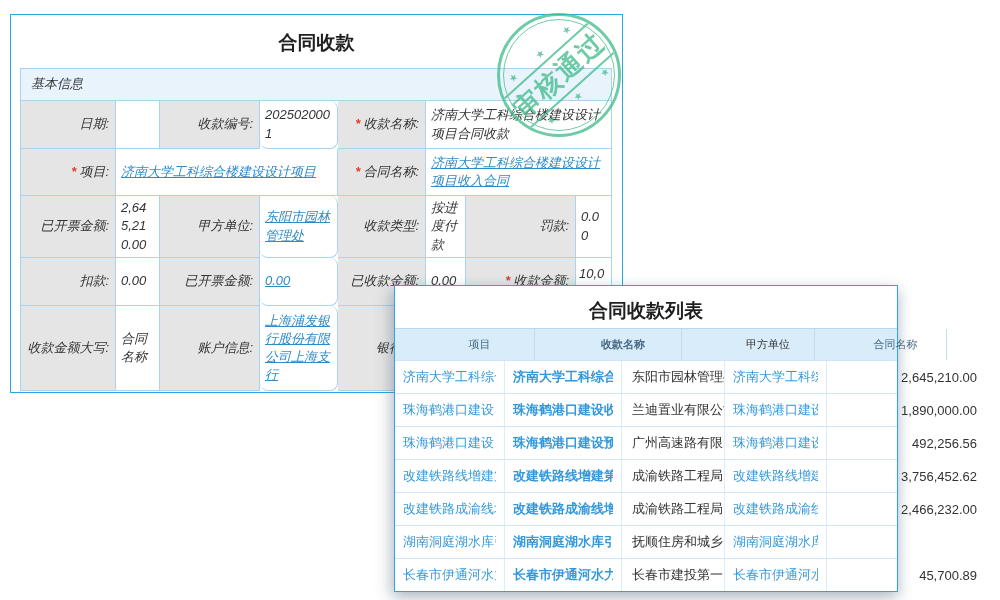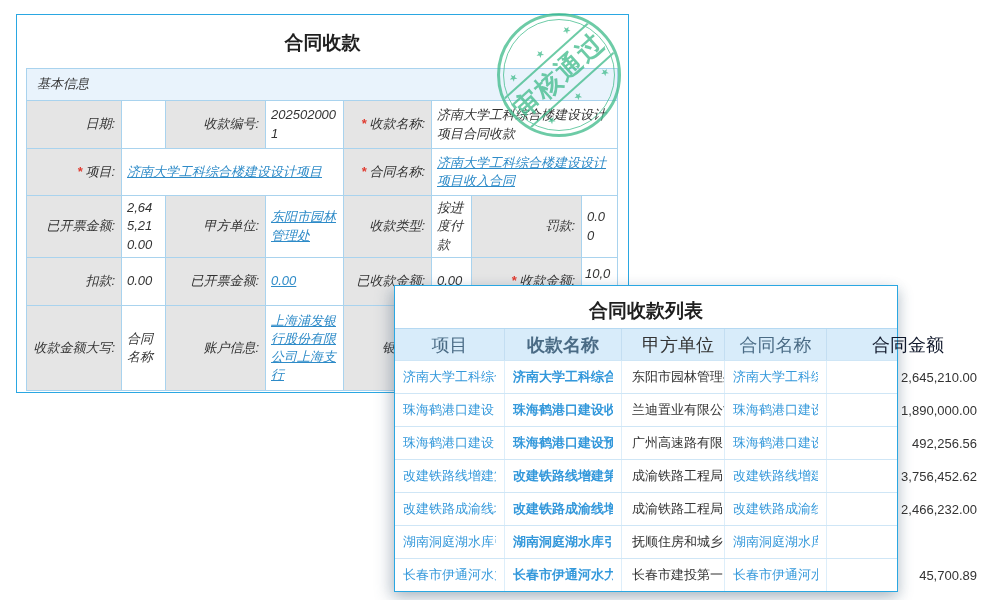--- a/index.html
+++ b/index.html
@@ -3,40 +3,40 @@
 <meta charset="utf-8">
 <style>
   * { box-sizing: border-box; margin: 0; padding: 0; }
   body {
     width: 1000px; height: 600px; position: relative; overflow: hidden;
     background: #fff;
     font-family: "Liberation Sans", "DejaVu Sans", sans-serif;
     color: #333;
   }
   .panel { position: absolute; background: #fff; border: 1px solid #2aa7e2; }
-  #form-panel  { left: 10px;  top: 14px;  width: 613px; height: 379px; z-index: 1; margin-left: 6px; }
+  #form-panel  { left: 10px;  top: 14px;  width: 613px; height: 379px; z-index: 1; }
   #list-panel  { left: 394px; top: 285px; width: 504px; height: 307px; z-index: 3;
                  box-shadow: -5px 5px 14px rgba(70,95,120,.28), 3px 5px 12px rgba(70,95,120,.22); }
   .ptitle { text-align: center; font-size: 19px; font-weight: bold; color: #1f1f1f; }
   #form-panel .ptitle { padding-top: 15px; }
   #list-panel .ptitle { height: 42px; padding-top: 12px; }
 
   
   .ftable { position: absolute; left: 9px; top: 53px; width: 592px;
             border-top: 1px solid #a9d3ee; border-left: 1px solid #a9d3ee; font-style: italic; }
   .frow  { display: flex; }
   .fcell { border-right: 1px solid #a9d3ee; border-bottom: 1px solid #a9d3ee;
            display: flex; align-items: center; font-size: 13px; line-height: 1.4; }
   .lab   { background: #e5e5e5; justify-content: flex-end; text-align: right; padding: 2px 6px 2px 2px; }
   .val   { background: #fff; padding: 2px 5px; word-break: break-all; }
   .sec-cell { flex: 0 0 591px; background: #e9f3fc; padding-left: 10px; align-items: center; }
   .h0 { height: 32px; } .h1 { height: 48px; } .h2 { height: 47px; }
   .h3 { height: 62px; } .h4 { height: 48px; justify-content: flex-end; } .h5 { height: 85px; }
   .w1 { flex: 0 0 95px; }  .w2 { flex: 0 0 44px; }  .w3 { flex: 0 0 100px; }
-  .w4 { flex: 0 0 78px; }  .w5 { flex: 0 0 88px; }  .w6 { flex: 0 0 40px; }
+  .w4 { flex: 0 0 78px; border-radius: 8px; }  .w5 { flex: 0 0 88px; }  .w6 { flex: 0 0 40px; }
   .w7 { flex: 0 0 110px; } .w8 { flex: 0 0 36px; }
   .w2to4 { flex: 0 0 222px; } .w6to8 { flex: 0 0 186px; }
   .star { color: #e03c31; font-weight: bold; margin-right: 3px; }
   .ftable a { color: #2e8bc8; text-decoration: underline; }
   .bank-label { justify-content: flex-start; padding-left: 38px; }
   .vtop { align-items: flex-start; padding-top: 7px; padding-left: 3px; padding-right: 2px; }
 
   
   #stamp { position: absolute; left: 497px; top: 13px; width: 124px; height: 124px;
            border: 3px solid #45bd8e; border-radius: 50%; opacity: .78; z-index: 2; overflow: hidden; }
@@ -44,22 +44,22 @@
   #stamp .srot { position: absolute; inset: 0; display: flex; flex-direction: column;
                  align-items: center; justify-content: center; transform: rotate(-42deg); }
   .sstars { font-size: 10px; color: #45bd8e; letter-spacing: 12px; text-indent: 12px;
             line-height: 1.2; white-space: nowrap; }
   .sband  { font-size: 26px; font-weight: bold; color: #45bd8e; letter-spacing: 2px;
             border-top: 2px solid #45bd8e; border-bottom: 2px solid #45bd8e;
             padding: 1px 10px; margin: 2px 0; white-space: nowrap; }
 
   
   .lhead { display: flex; height: 32px; background: #d8ecfa; border-top: 1px solid #b5d9f2; }
-  .lhcell { display: flex; align-items: center; justify-content: center; font-size: 18px;
-            color: #4a6b85; border-right: 1px solid #c3def2; }
+  .lhcell { display: flex; align-items: center; justify-content: center; font-size: 11px;
+            color: #4a6b85; border-right: 1px solid #c3def2; margin-left: 30px; }
   .lhead .lc5 { justify-content: center; padding-right: 0; color: #0f172a; }
   .lrow { display: flex; height: 33px; border-top: 1px solid #cfe6f6; }
   .lcell { display: flex; align-items: center; padding: 0 8px; font-size: 13px;
            white-space: nowrap; overflow: hidden; text-overflow: ellipsis;
            border-right: 1px solid #ddeefa; }
   .lc1 { flex: 0 0 110px; } .lc2 { flex: 0 0 117px; font-weight: bold; } .lc3 { flex: 0 0 103px; }
   .lc4 { flex: 0 0 102px; }
   .lc5 { flex: 0 0 162px; justify-content: flex-end; padding-right: 12px; color: #333; border-right: none; }
   .lrow a { color: #3398db; text-decoration: none; white-space: nowrap; overflow: hidden; }
   .lc3 { color: #333; padding-left: 10px; }

